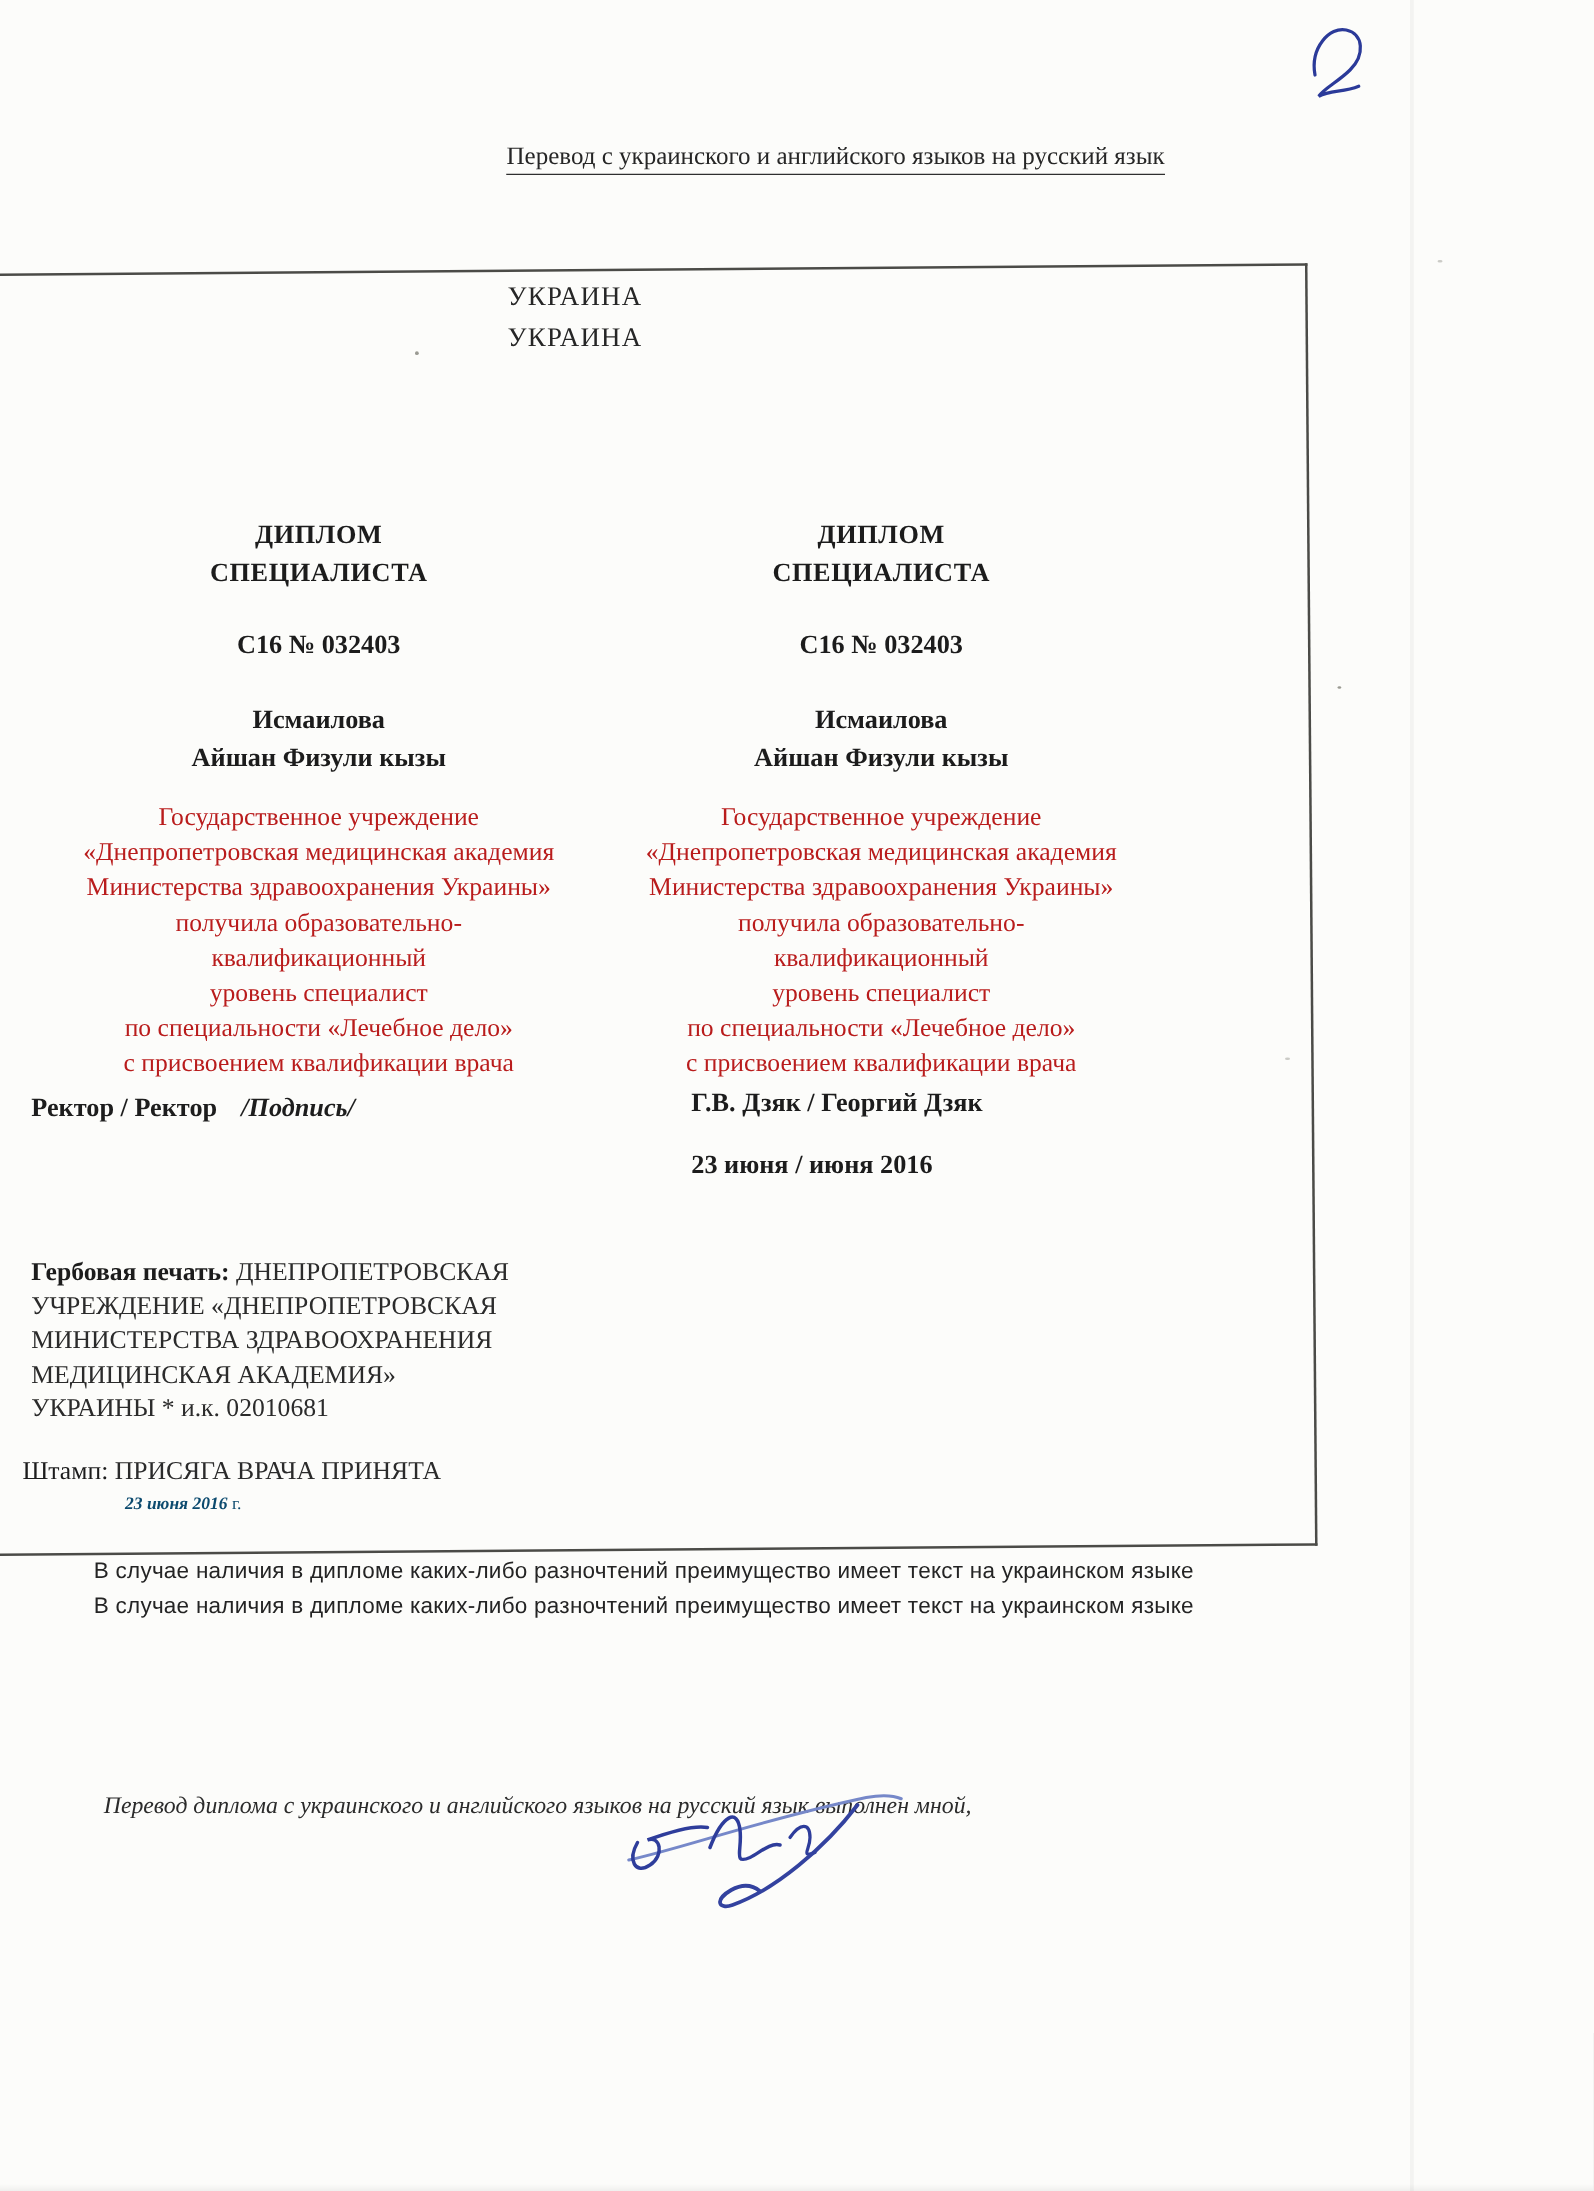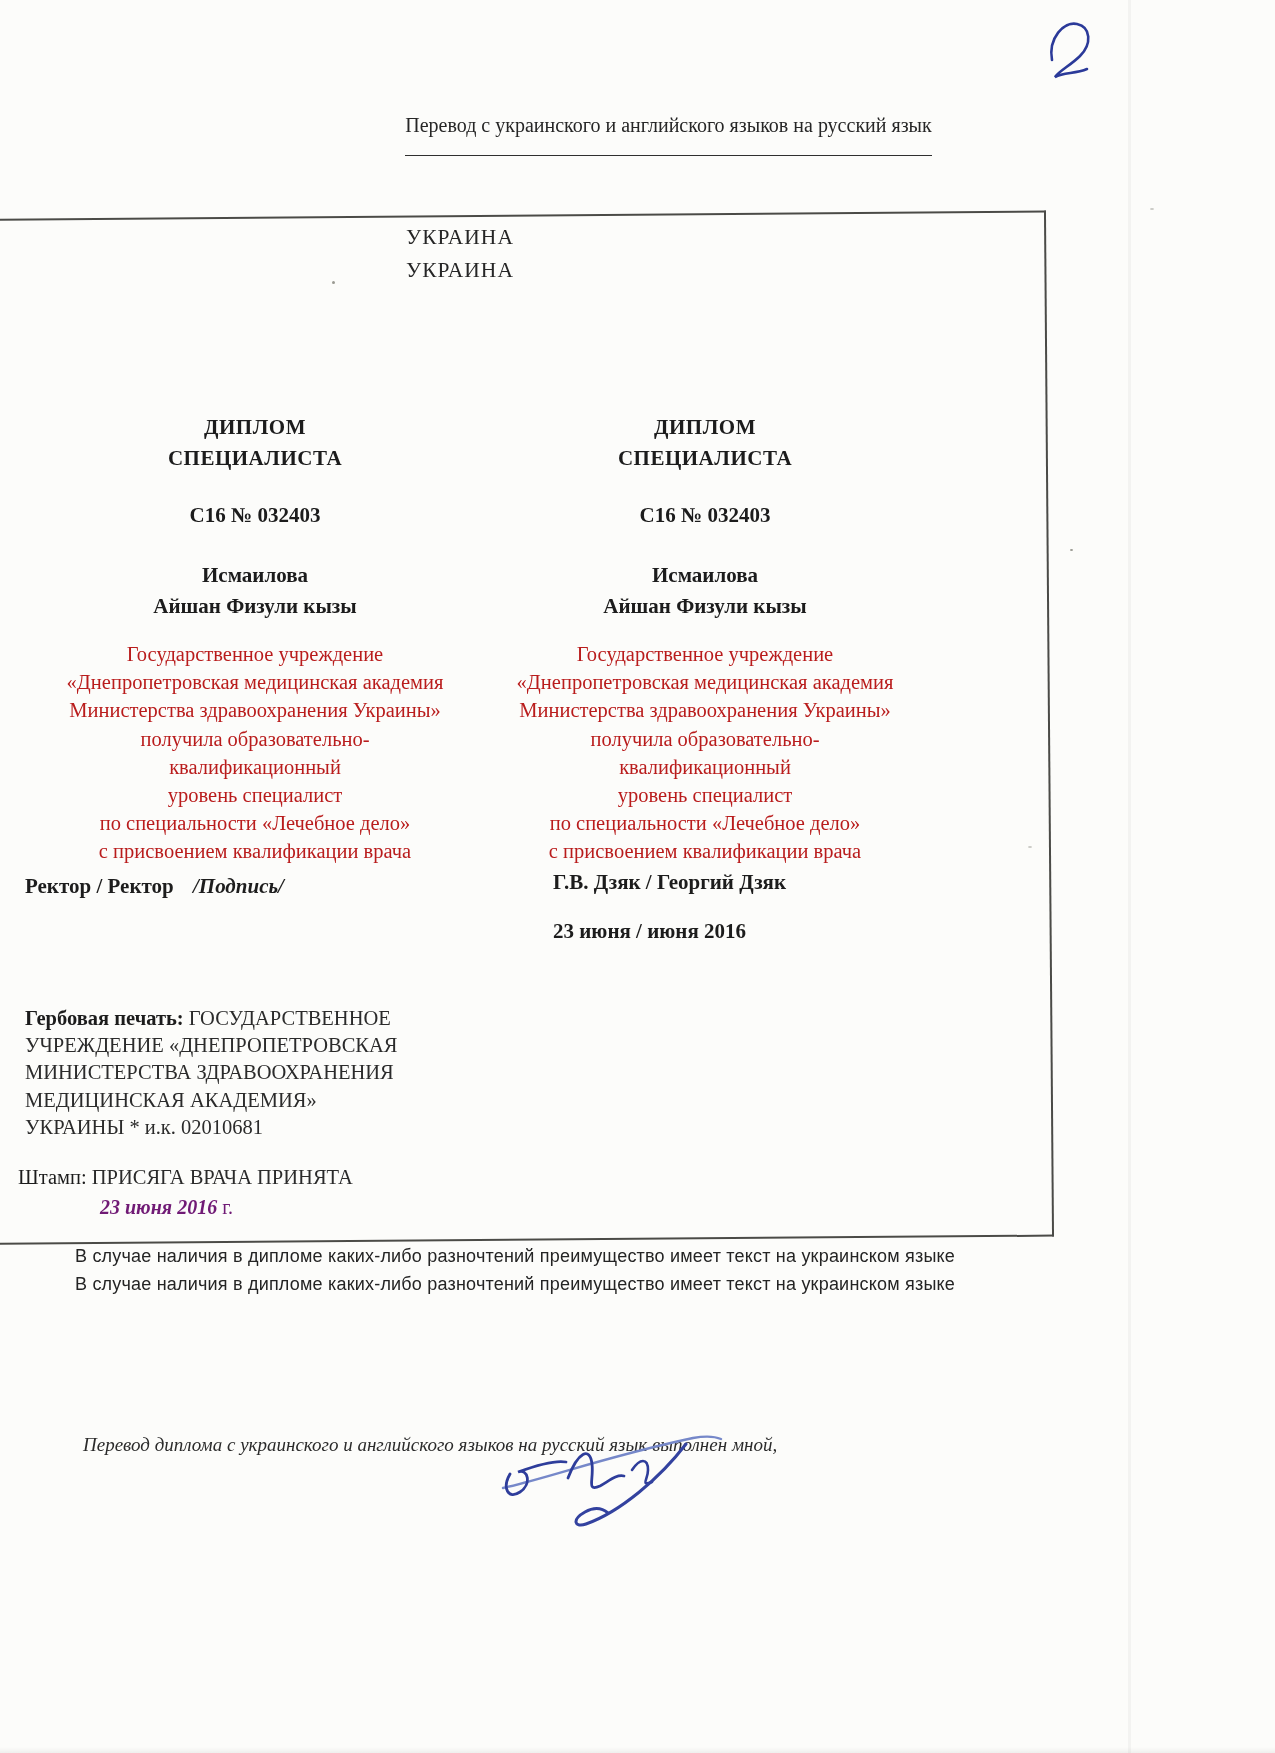--- a/index.html
+++ b/index.html
@@ -12,21 +12,21 @@
     font-family:"Liberation Serif", serif;
     color:#262626;
   }
   
   .scan-vline{position:absolute;left:1128px;top:0;width:3px;height:100%;background:rgba(110,110,100,0.06);}
   .scan-edge{position:absolute;left:0;bottom:0;width:100%;height:6px;background:linear-gradient(to bottom,rgba(0,0,0,0),rgba(0,0,0,0.05));}
   .speck{position:absolute;background:#9a9a92;border-radius:50%;}
 
   .hw-page-num{position:absolute;left:1042px;top:14px;width:60px;height:68px;}
   .header-line{position:absolute;left:355px;top:114px;width:600px;text-align:center;font-size:20px;}
-  .header-line span{display:inline-block;border-bottom:1.6px solid #2f2f2f;padding-bottom:18px;margin-left:27px;}
+  .header-line span{display:inline-block;border-bottom:1.6px solid #2f2f2f;padding-bottom:2px;margin-left:27px;}
 
   .doc-box{
     position:absolute;left:-22px;top:219px;width:1066px;height:1022px;
     border:2px solid #4b4b47;border-left:none;
     transform:rotate(-0.45deg);transform-origin:0 0;
   }
 
   .emblem{position:absolute;left:260px;top:221px;width:400px;text-align:center;}
   .emblem-note{font-style:italic;font-size:21px;line-height:24px;}
   .country{font-size:21.5px;line-height:33px;letter-spacing:1px;}
@@ -43,21 +43,21 @@
   .rector-label{font-weight:bold;color:#1d1d1d;}
   .rector-sign-note{font-weight:bold;font-style:italic;margin-left:14px;color:#1d1d1d;}
   .rector-name-right{position:absolute;left:553px;top:870px;font-weight:bold;font-size:21px;color:#1c1c1c;}
   .date-right{position:absolute;left:553px;top:919px;font-weight:bold;font-size:21px;color:#1c1c1c;}
 
   .seal-block{position:absolute;left:25px;top:1005px;width:445px;font-size:20.5px;line-height:27.2px;color:#2b2b2b;}
   .seal-label{font-weight:bold;color:#1c1c1c;text-align:right;}
 
   .stamp-line1{position:absolute;left:18px;top:1166px;font-size:20.5px;color:#2b2b2b;}
   .stamp-label{font-weight:normal;color:#1c1c1c;}
-  .stamp-line2{position:absolute;left:100px;top:1196px;font-size:20px;color:#701a75;}
+  .stamp-line2{position:absolute;left:100px;top:1196px;font-size:14px;color:#0c4a6e;}
   .stamp-date{font-weight:bold;font-style:italic;}
 
   .disclaimer{position:absolute;left:75px;width:1000px;font-family:"Liberation Sans",sans-serif;font-size:18px;letter-spacing:0.2px;color:#242424;}
   .disclaimer.l1{top:1246px;}
   .disclaimer.l2{top:1274px;}
 
   .translator{position:absolute;left:83px;top:1430px;width:800px;font-style:italic;font-size:19px;line-height:29px;color:#2b2b2b;}
   .sig-blank{display:inline-block;width:228px;border-bottom:1.6px solid #3a3a3a;margin-left:10px;}
   .hw-signature{position:absolute;left:488px;top:1416px;width:240px;height:112px;}
 </style>
@@ -133,21 +133,21 @@
   <div class="rector-line">
     <span class="rector-label">Ректор / Ректор</span>
     <span class="rector-sign-note">/Подпись/</span>
   </div>
   <div class="rector-name-right">Г.В. Дзяк / Георгий Дзяк</div>
   <div class="date-right">23 июня / июня 2016</div>
 
   <div class="seal-block">
     <div>
       <span class="seal-label">Гербовая печать:</span>
-      <span>ГОСУДАРСТВЕННОЕ</span>
+      <span>ДНЕПРОПЕТРОВСКАЯ</span>
     </div>
     <div>УЧРЕЖДЕНИЕ «ДНЕПРОПЕТРОВСКАЯ</div>
     <div>МИНИСТЕРСТВА ЗДРАВООХРАНЕНИЯ</div>
     <div>МЕДИЦИНСКАЯ АКАДЕМИЯ»</div>
     <div>УКРАИНЫ * и.к. 02010681</div>
   </div>
 
   <div class="stamp-line1">
     <span class="stamp-label">Штамп:</span>
     <span>ПРИСЯГА ВРАЧА ПРИНЯТА</span>

